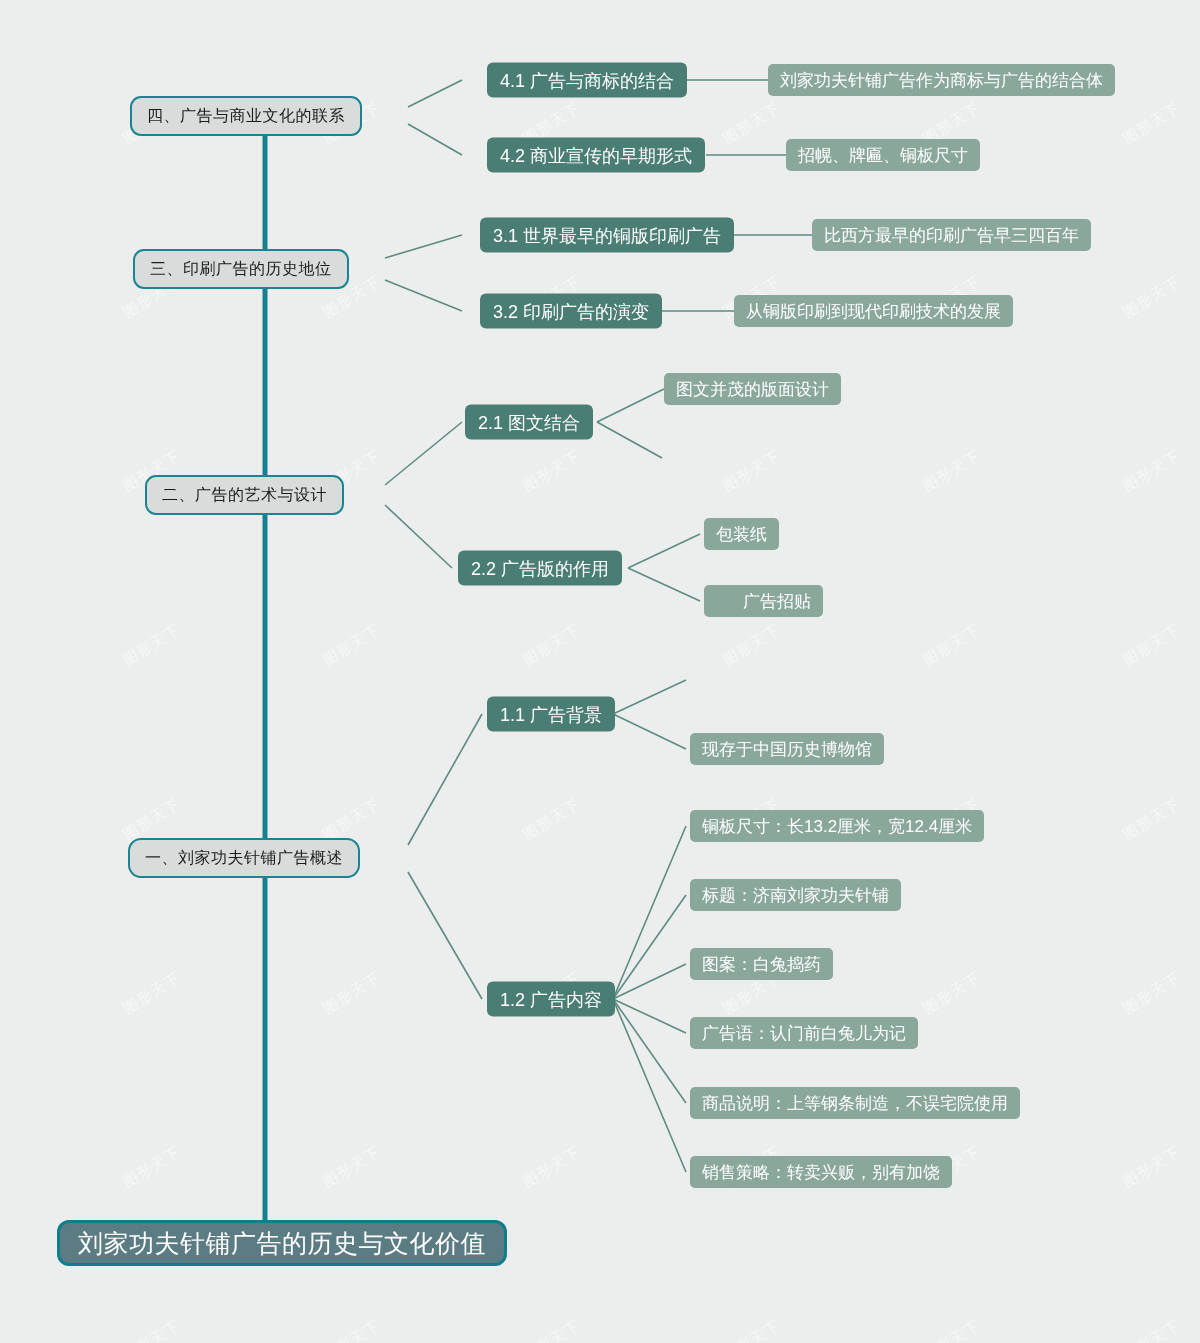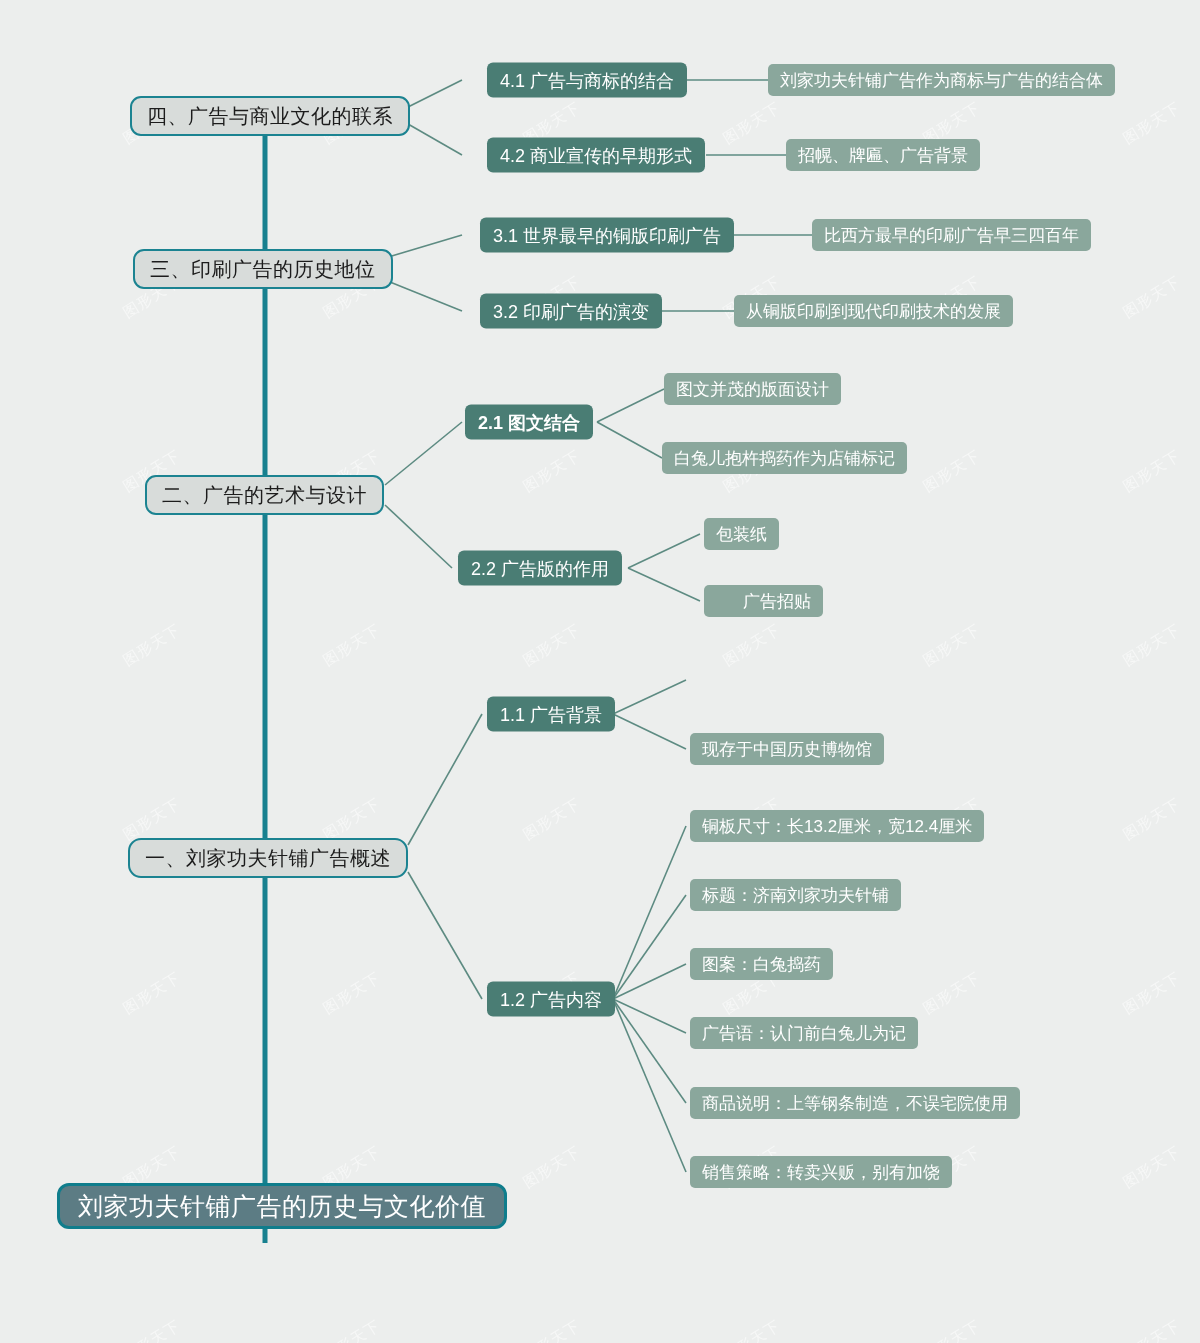--- a/index.html
+++ b/index.html
@@ -53,21 +53,21 @@
     padding:0 18px;
     height:46px;
     letter-spacing:.5px;
   }
   
   .n1{
     background:#d8dcda;
     border:2.5px solid #1b8391;
     border-radius:11px;
     color:#1c1c1c;
-    font-size:20px;
+    font-size:16px;
     padding:0 15px;
     height:40px;
     letter-spacing:.5px;
   }
   
   .n2{
     background:#4a7d74;
     border-radius:6px;
     color:#ffffff;
     font-size:18px;
@@ -166,38 +166,38 @@
     <path class="lnk" d="M613,714 L686,680"></path>
     <path class="lnk" d="M613,714 L686,749"></path>
     <path class="lnk" d="M613,999 L686,826"></path>
     <path class="lnk" d="M613,999 L686,895"></path>
     <path class="lnk" d="M613,999 L686,964"></path>
     <path class="lnk" d="M613,999 L686,1033"></path>
     <path class="lnk" d="M613,999 L686,1103"></path>
     <path class="lnk" d="M613,999 L686,1172"></path>
   </svg>
 
-  <div class="node n-root" style="left:57px;top:1206px;transform:translateY(-50%);">
+  <div class="node n-root" style="left:57px;top:1243px;transform:translateY(-50%);">
     <span>刘家功夫针铺广告的历史与文化价值</span>
   </div>
 
   <div class="node n1" style="left:130px;top:116px;transform:translateY(-50%);">
     <span>四、广告与商业文化的联系</span>
   </div>
   <div class="node n2" style="left:487px;top:80px;transform:translateY(-50%);">
     <span>4.1 广告与商标的结合</span>
   </div>
   <div class="node n3" style="left:768px;top:80px;transform:translateY(-50%);">
     <span>刘家功夫针铺广告作为商标与广告的结合体</span>
   </div>
   <div class="node n2" style="left:487px;top:155px;transform:translateY(-50%);">
     <span>4.2 商业宣传的早期形式</span>
   </div>
   <div class="node n3" style="left:786px;top:155px;transform:translateY(-50%);">
-    <span>招幌、牌匾、广告背景</span>
+    <span>招幌、牌匾、铜板尺寸</span>
   </div>
 
   <div class="node n1" style="left:133px;top:269px;transform:translateY(-50%);">
     <span>三、印刷广告的历史地位</span>
   </div>
   <div class="node n2" style="left:480px;top:235px;transform:translateY(-50%);">
     <span>3.1 世界最早的铜版印刷广告</span>
   </div>
   <div class="node n3" style="left:812px;top:235px;transform:translateY(-50%);">
     <span>比西方最早的印刷广告早三四百年</span>
@@ -205,29 +205,26 @@
   <div class="node n2" style="left:480px;top:311px;transform:translateY(-50%);">
     <span>3.2 印刷广告的演变</span>
   </div>
   <div class="node n1" style="left:145px;top:495px;transform:translateY(-50%);">
     <span>二、广告的艺术与设计</span>
   </div>
 
   <div class="node n3" style="left:734px;top:311px;transform:translateY(-50%);">
     <span>从铜版印刷到现代印刷技术的发展</span>
   </div>
-  <div class="node n2" style="left:465px;top:422px;transform:translateY(-50%);font-weight:bold;">
+  <div class="node n2" style="left:465px;top:422px;transform:translateY(-50%);">
     <span>2.1 图文结合</span>
   </div>
   <div class="node n3" style="left:664px;top:389px;transform:translateY(-50%);">
     <span>图文并茂的版面设计</span>
   </div>
-  <div class="node n3" style="left:662px;top:458px;transform:translateY(-50%);">
-    <span>白兔儿抱杵捣药作为店铺标记</span>
-  </div>
   <div class="node n2" style="left:458px;top:568px;transform:translateY(-50%);text-align:right;">
     <span>2.2 广告版的作用</span>
   </div>
   <div class="node n3" style="left:704px;top:534px;transform:translateY(-50%);">
     <span>包装纸</span>
   </div>
   <div class="node n3" style="left:704px;top:601px;transform:translateY(-50%);padding-left:39px;">
     <span>广告招贴</span>
   </div>
 

